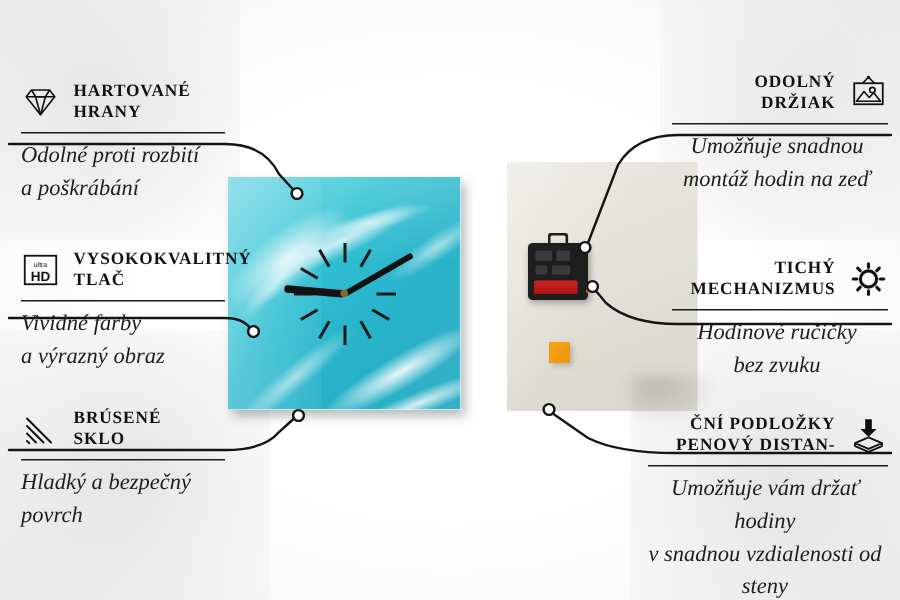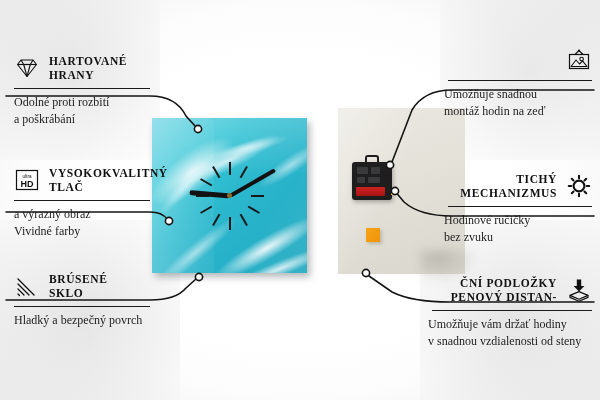--- a/index.html
+++ b/index.html
@@ -118,23 +118,23 @@
   .feat .titles { line-height:1.22; }
   .feat .t {
     font-family:"Liberation Serif", serif;
     font-weight:bold; font-size:11.5px; letter-spacing:.6px; color:#111;
     white-space:nowrap;
   }
   .feat.right .titles { text-align:right; }
   .feat .rule { height:1px; background:#1a1a1a; margin-top:6px; }
   .feat .desc {
     margin-top:5px; font-family:"Liberation Serif", serif;
-    font-size:12px; line-height:1.45; color:#1d1d1d;
-  }
-  .feat.right .desc { text-align:left; }
+    font-size:15px; line-height:1.45; color:#1d1d1d;font-style:italic;
+  }
+  .feat.right .desc { text-align:center; }
   .ico { width:26px; height:26px; flex:0 0 26px; display:block; }
   .ico svg { display:block; width:26px; height:26px; }
 
   
   #wires { position:absolute; left:0; top:0; width:600px; height:400px; pointer-events:none; }
 </style>
 </head>
 <body>
 
 <div id="root">
@@ -282,22 +282,22 @@
           <text x="13" y="20" font-family="Liberation Sans, sans-serif" font-size="9" font-weight="bold" fill="#111" text-anchor="middle">HD</text>
         </svg>
       </span>
       <span class="titles">
         <div class="t">VYSOKOKVALITNÝ</div>
         <div class="t">TLAČ</div>
       </span>
     </div>
     <div class="rule" style="width:136px;"></div>
     <div class="desc">
+      <div>Vividné farby</div>
       <div>a výrazný obraz</div>
-      <div>Vividné farby</div>
     </div>
   </div>
 
   <div class="feat left" style="left:14px; top:272px; width:140px;">
     <div class="head">
       <span class="ico">
         <svg viewBox="0 0 26 26">
             <g fill="none" stroke="#111" stroke-width="1.3" stroke-linecap="round">
           <path d="M4 6 L20 22"></path>
               <path d="M4 11 L15 22"></path>
@@ -322,20 +322,24 @@
     <div class="head">
       <span class="ico">
         <svg viewBox="0 0 26 26">
           <path d="M13 2.5 L9 6.5 M13 2.5 L17 6.5" fill="none" stroke="#111" stroke-width="1.1"></path>
           <circle cx="13" cy="2.6" r="1.1" fill="#111"></circle>
           <rect x="3.5" y="6.5" width="19" height="14" fill="none" stroke="#111" stroke-width="1.2"></rect>
           <path d="M5 18.5 L10 12 L13.5 16 L16.5 12.8 L21 18.5 Z" fill="none" stroke="#111" stroke-width="1.1" stroke-linejoin="round"></path>
           <circle cx="15.6" cy="11" r="1.8" fill="none" stroke="#111" stroke-width="1.1"></circle>
         </svg>
       </span>
+      <span class="titles">
+        <div class="t">ODOLNÝ</div>
+        <div class="t">DRŽIAK</div>
+      </span>
     </div>
     <div class="rule" style="width:144px; margin-left:4px;"></div>
     <div class="desc">
       <div>Umožňuje snadnou</div>
       <div>montáž hodin na zeď</div>
     </div>
   </div>
 
   <div class="feat right" style="right:8px; top:172px; width:148px;">
     <div class="head">

